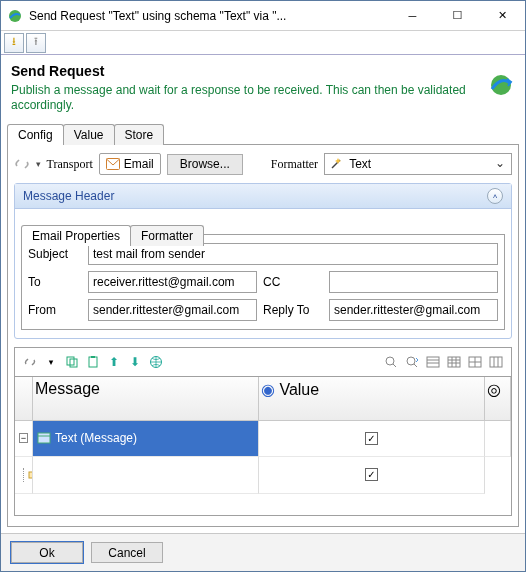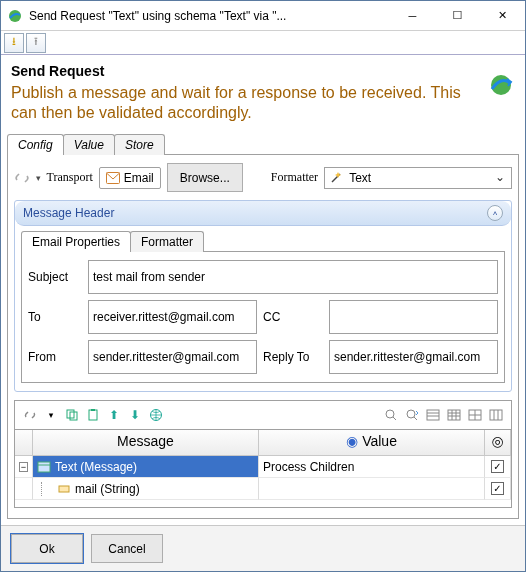--- a/index.html
+++ b/index.html
@@ -55,25 +55,25 @@
   }
 
   
   .heading {
     padding: 8px 10px 6px 10px;
     display:flex;
     align-items:flex-start;
   }
   .heading .htext { flex:1; padding-right:8px; }
   .heading .htitle { font-weight:bold; font-size:14px; margin-bottom:4px; }
-  .heading .hdesc { font-size:16px; color:#a16207; line-height:1.25;}
+  .heading .hdesc { font-size:12px; color:#15803d; line-height:1.25;}
   .heading .bigicon { width:28px;height:28px; display:flex;align-items:center;justify-content:center; margin-top:8px;}
 
   
-  .tabs-outer { padding: 4px 6px 0 6px; font-style: italic; }
+  .tabs-outer { padding: 4px 6px 0 6px; }
   .tabs {
     display:flex;
     align-items:flex-end;
     border-bottom:1px solid #a0a0a0;
   }
   .tab {
     padding: 3px 10px;
     border:1px solid #a0a0a0;
     border-bottom:none;
     margin-right:-1px;
@@ -112,21 +112,21 @@
     display:flex;align-items:center;gap:4px;
     border:1px solid #a0a0a0;
     background:#fff;
     padding:2px 6px;
     height:22px;
     border-radius:2px;
   }
   .btn {
     border:1px solid #adadad;
     background:#e8e8e8;
-    height:29px;
+    height:21px;
     padding: 0 12px;
     font-size:12px;
     display:inline-flex;align-items:center;justify-content:center;
   }
   .select {
     flex:1;
     display:flex;align-items:center;gap:6px;
     border:1px solid #a0a0a0;
     background:#fff;
     height:22px;
@@ -143,57 +143,56 @@
     border:1px solid #b4c8e8;
     border-radius:3px;
     margin-bottom:8px;
   }
   .group-head {
     background: linear-gradient(#e8f0fb, #cfe0f5);
     color:#2a4e9b;
     padding:4px 8px;
     display:flex;align-items:center;
     border-bottom:1px solid #b4c8e8;
-    border-radius:9px;
   }
   .group-head .gh-title { flex:1; }
   .collapse-btn {
     width:16px;height:16px;border:1px solid #9ab;border-radius:50%;
     background:linear-gradient(#fff,#e0ecf8);
     display:flex;align-items:center;justify-content:center;
     font-size:8px;color:#2a4e9b;
   }
   .group-body { padding:4px 6px 8px 6px; }
 
   
   .itabs { display:flex; border-bottom:1px solid #a0a0a0; }
   .itab {
     padding:3px 10px;
     border:1px solid #a0a0a0;
     border-bottom:none;
     margin-right:-1px;
     background:#f3f3f3;
     border-radius:3px 3px 0 0;
-    position:relative; top:1px;
+    position:relative; top:12px;
   }
   .itab.active { background:#fff; z-index:2; }
 
   
   .form {
     border:1px solid #a0a0a0;
     border-top:none;
     padding:8px 6px;
     display:grid;
     grid-template-columns: 54px 1fr 60px 1fr;
     gap:6px 6px;
     align-items:center;
   }
   .form .full { grid-column: 2 / 5; }
   .form input.txt {
-    width:100%; height:34px;
+    width:100%; height:22px;
     border:1px solid #a0a0a0;
     padding:2px 4px;
     font-family:inherit;font-size:12px;
     background:#fff;
   }
 
   
   .strip {
     border:1px solid #a0a0a0;
     border-bottom:none;
@@ -215,23 +214,23 @@
     border:1px solid #a0a0a0;
     display:grid;
     grid-template-columns: 18px 1fr 1fr 26px;
     flex:1;
     min-height:72px;
   }
   .gh {
     background:linear-gradient(#fdfdfd,#ececec);
     border-right:1px solid #c8c8c8;
     border-bottom:1px solid #c8c8c8;
-    text-align:center;
+    text-align:left;
     padding:3px 2px;
-    font-size:14px;
+    font-size:16px;
   }
   .gh:last-child{border-right:none;}
   .gc {
     border-right:1px solid #dcdcdc;
     border-bottom:1px solid #e8e8e8;
     padding:2px 4px;
     display:flex;align-items:center;gap:4px;
     font-size:12px;
     background:#fff;
     overflow:hidden;white-space:nowrap;
@@ -442,21 +441,20 @@
       </div>
     <div class="gc msel" style="background:#3a72c8;color:#fff">
       <span class="treeicon">
           <svg width="14" height="14">
             <rect x="1" y="2" width="12" height="10" fill="#cfe3ff" stroke="#4a7"></rect>
             <path d="M1 5h12" stroke="#4a7"></path>
           </svg>
         </span>
       <span>Text (Message)</span>
     </div>
-    <div class="gc">Process Children</div>
     <div class="gc" style="justify-content:center">
         <span class="cbox">✓</span>
       </div>
 
     <div class="gc"></div>
     <div class="gc">
       <span style="width:12px;border-left:1px dotted #999;height:14px;margin-left:4px"></span>
       <span class="treeicon">
           <svg width="12" height="12">
             <rect x="1" y="3" width="10" height="6" fill="#ffe8b0" stroke="#caa030"></rect>

